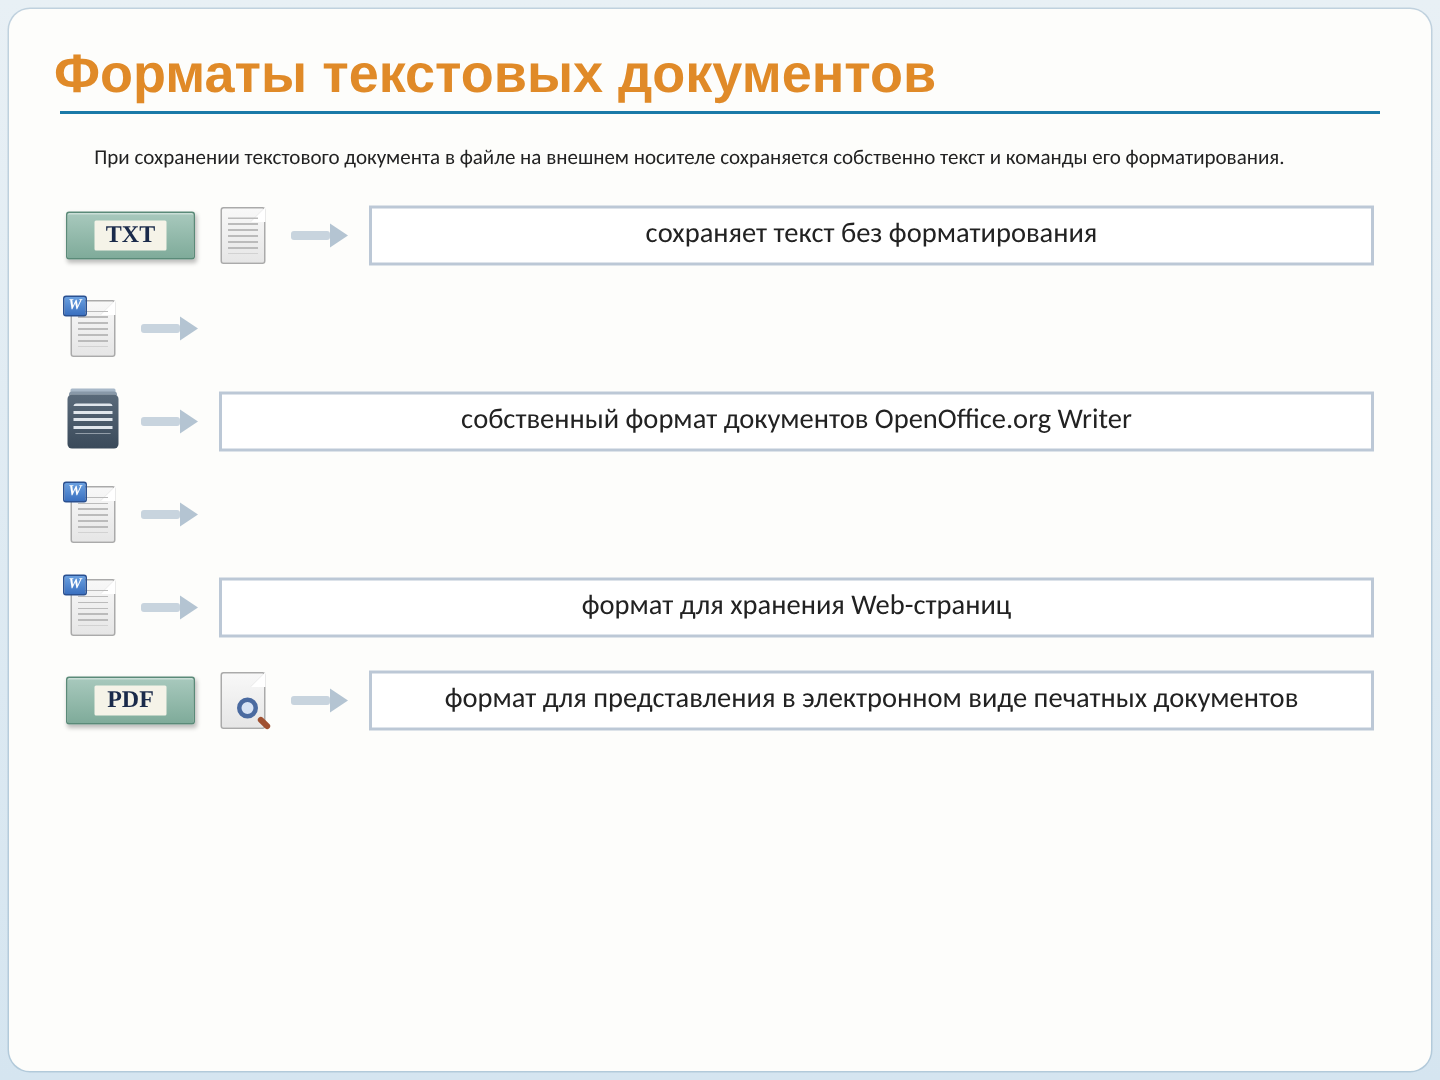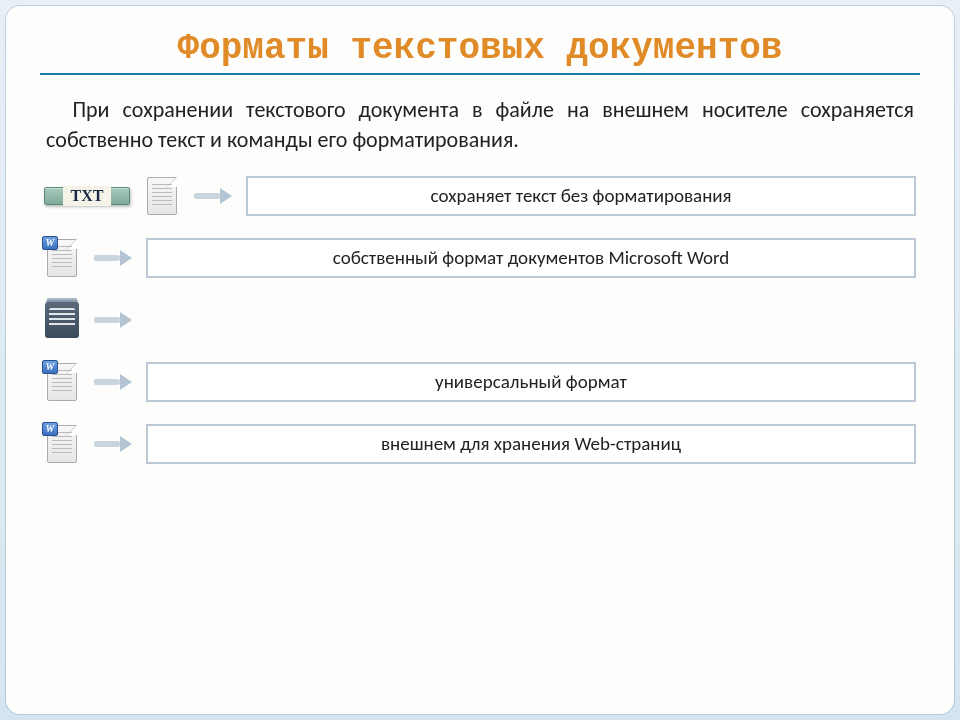--- a/index.html
+++ b/index.html
@@ -16,46 +16,45 @@
     top: 6px; left: 6px; right: 6px; bottom: 6px;
     background: #fdfdfb;
     border-radius: 14px;
     box-shadow: 0 0 0 1px rgba(100,140,170,0.3);
     padding: 22px 30px 20px 30px;
   }
   .title {
     color: #e08a28;
     font-size: 36px;
     font-weight: bold;
-    text-align: center;
-    font-family: Liberation Mono, monospace;
+    font-family: Liberation Sans, sans-serif;
     margin-bottom: 4px;
   }
   .title-underline {
     height: 2px;
     background: #1a7aa8;
     margin: 0 4px 20px 4px;
   }
   .intro {
-    font-size: 22px;
+    font-size: 14px;
     color: #222;
     text-align: justify;
     line-height: 1.35;
     text-indent: 1.2em;
     margin: 0 10px 22px 10px;
   }
   .rows { display: flex; flex-direction: column; gap: 22px; padding: 0 8px; }
   .row {
     display: flex;
     align-items: center;
     gap: 14px;
   }
   .badge {
     width: 86px;
-    height: 18px;
+    height: 32px;
     background: linear-gradient(to bottom, #a8c9bd 0%, #7fab9a 100%);
     border: 1px solid #5a8a78;
     border-radius: 2px;
     box-shadow: inset 0 1px 0 rgba(255,255,255,0.4), 1px 2px 3px rgba(0,0,0,0.25);
     display: flex;
     align-items: center;
     justify-content: center;
     flex-shrink: 0;
   }
   .badge-label {
@@ -203,52 +202,65 @@
 
     <div class="row">
       <div class="file-icon">
         <div class="pg pg-lines"></div>
           <div class="w-tag">W</div>
       </div>
       <div class="arrow">
           <div class="arrow-line"></div>
           <div class="arrow-head"></div>
         </div>
-      <div class="desc">собственный формат документов Microsoft Word</div>
     </div>
 
     <div class="row">
       <div class="file-icon">
         <div class="stack"></div>
       </div>
       <div class="arrow">
           <div class="arrow-line"></div>
           <div class="arrow-head"></div>
         </div>
+      <div class="desc">собственный формат документов OpenOffice.org Writer</div>
     </div>
 
     <div class="row">
       <div class="file-icon">
         <div class="pg pg-lines"></div>
           <div class="w-tag">W</div>
       </div>
       <div class="arrow">
           <div class="arrow-line"></div>
           <div class="arrow-head"></div>
         </div>
-      <div class="desc">универсальный формат</div>
     </div>
 
     <div class="row">
       <div class="file-icon">
         <div class="pg pg-lines"></div>
           <div class="w-tag">W</div>
       </div>
       <div class="arrow">
           <div class="arrow-line"></div>
           <div class="arrow-head"></div>
         </div>
-      <div class="desc">внешнем для хранения Web-страниц</div>
-    </div>
-
+      <div class="desc">формат для хранения Web-страниц</div>
+    </div>
+
+    <div class="row">
+      <div class="badge">
+        <span class="badge-label">PDF</span>
+      </div>
+      <div class="file-icon">
+        <div class="pg"></div>
+          <div class="magnifier"></div>
+      </div>
+      <div class="arrow">
+          <div class="arrow-line"></div>
+          <div class="arrow-head"></div>
+        </div>
+      <div class="desc">формат для представления в электронном виде печатных документов</div>
+    </div>
 
   </div>
 </div>
 
 </body></html>

